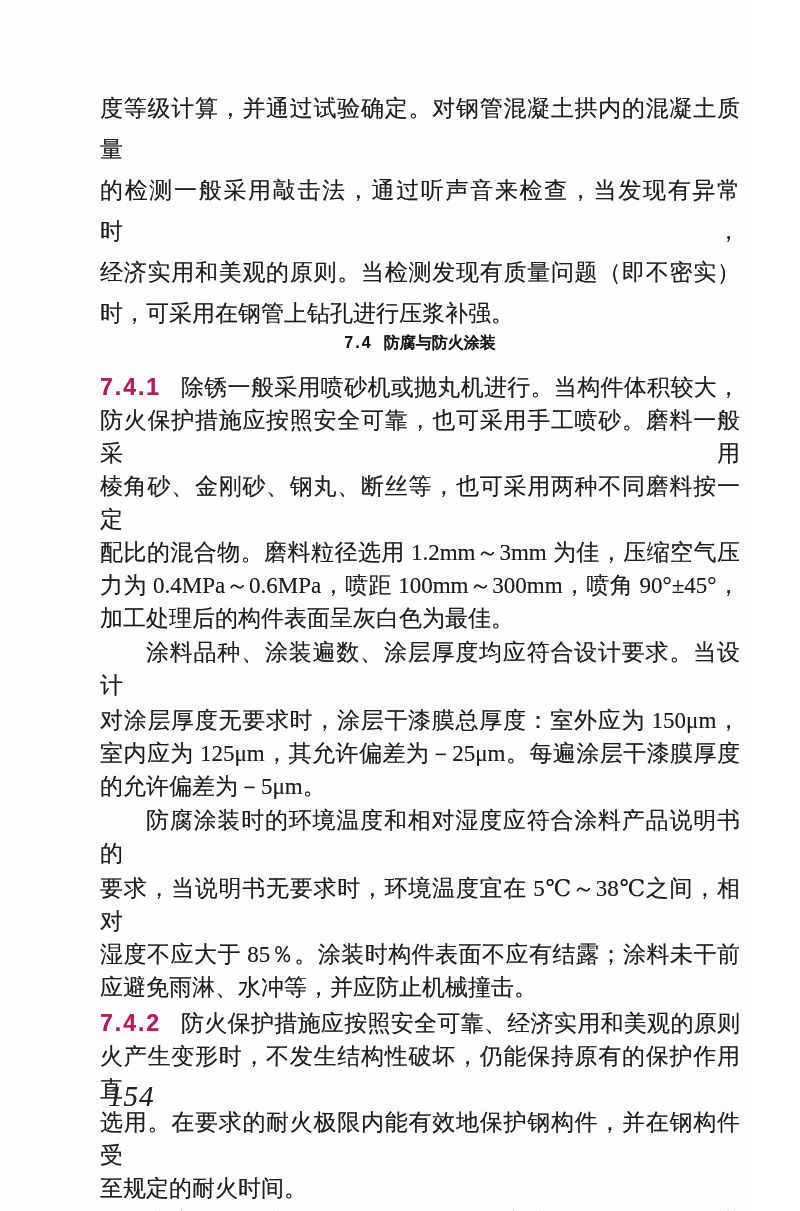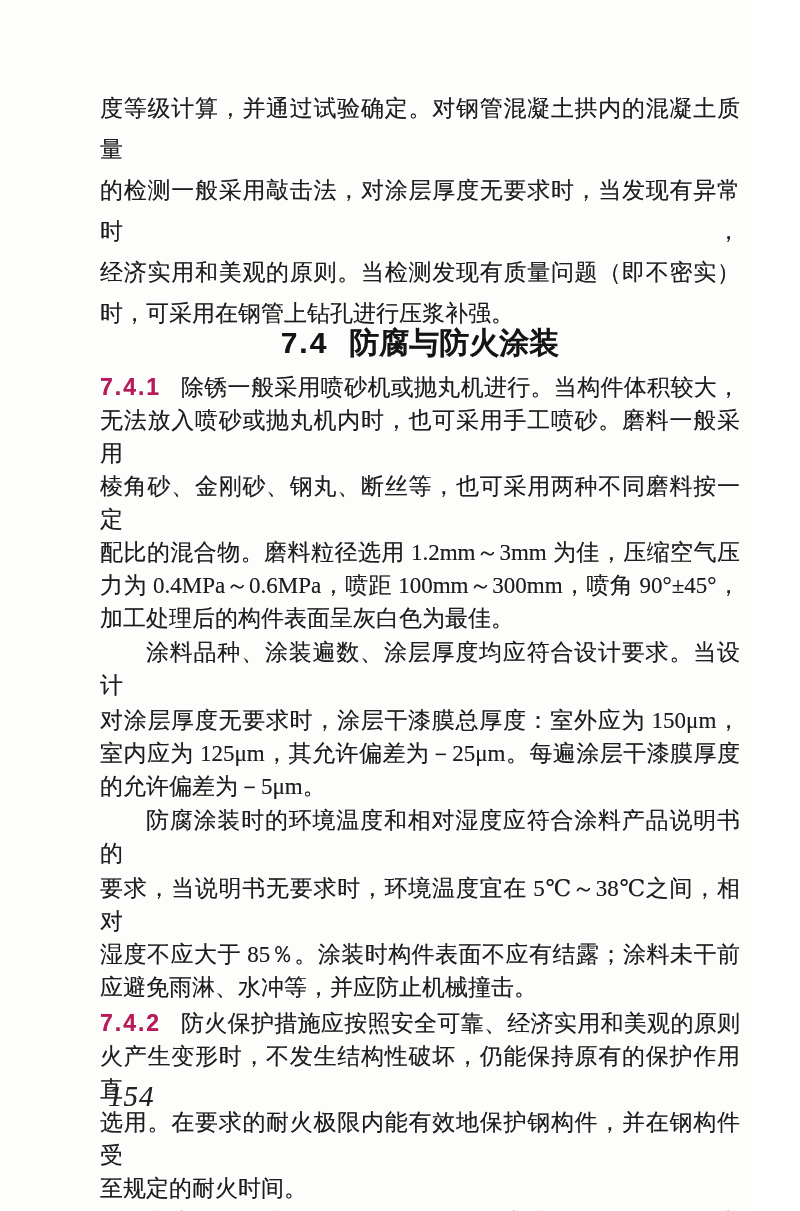--- a/index.html
+++ b/index.html
@@ -31,21 +31,21 @@
   .line.indent { text-indent: 2em; font-family: Liberation Mono, monospace; }
   .clause-num {
     font-family: "Liberation Sans", "DejaVu Sans", sans-serif;
     font-weight: bold;
     letter-spacing: 2px;
     margin-right: 0.85em;
     color: #be185d;
   }
   .heading {
     margin: -8px 0 12px 0;
-    font-size: 30px;
+    font-size: 16px;
     line-height: 33px;
     text-align: center;
     font-family: "Liberation Sans", "DejaVu Sans", sans-serif;
     font-weight: bold;
     color: #141414;
   }
   .heading .h-num { margin-right: 0.7em; letter-spacing: 2px; }
   .pageno {
     position: absolute;
     left: 108px;
@@ -58,32 +58,32 @@
   }
 </style>
 </head>
 <body>
 
 <div class="page">
   <div class="content">
     <div id="para-top">
         <div class="para loose">
           <div class="line">度等级计算，并通过试验确定。对钢管混凝土拱内的混凝土质量</div>
-          <div class="line">的检测一般采用敲击法，对涂层厚度无要求时，当发现有异常时，</div>
+          <div class="line">的检测一般采用敲击法，通过听声音来检查，当发现有异常时，</div>
           <div class="line">经济实用和美观的原则。当检测发现有质量问题（即不密实）</div>
           <div class="line last">时，可采用在钢管上钻孔进行压浆补强。</div>
         </div>
       </div>
     <h2 class="heading">
       <span class="h-num">7.4</span><span class="h-title">防腐与防火涂装</span>
     </h2>
     <div id="para-main">
         <div class="para">
           <div class="line"><span class="clause-num">7.4.1</span>除锈一般采用喷砂机或抛丸机进行。当构件体积较大，</div>
-          <div class="line">无法放入喷砂或抛丸机内时，也可采用手工喷砂。磨料一般采用</div>
+          <div class="line">防火保护措施应按照安全可靠，也可采用手工喷砂。磨料一般采用</div>
           <div class="line">棱角砂、金刚砂、钢丸、断丝等，也可采用两种不同磨料按一定</div>
           <div class="line">配比的混合物。磨料粒径选用 1.2mm～3mm 为佳，压缩空气压</div>
           <div class="line">力为 0.4MPa～0.6MPa，喷距 100mm～300mm，喷角 90°±45°，</div>
           <div class="line last">加工处理后的构件表面呈灰白色为最佳。</div>
         </div>
         <div class="para">
           <div class="line indent">涂料品种、涂装遍数、涂层厚度均应符合设计要求。当设计</div>
           <div class="line">对涂层厚度无要求时，涂层干漆膜总厚度：室外应为 150μm，</div>
           <div class="line">室内应为 125μm，其允许偏差为－25μm。每遍涂层干漆膜厚度</div>
           <div class="line last">的允许偏差为－5μm。</div>

